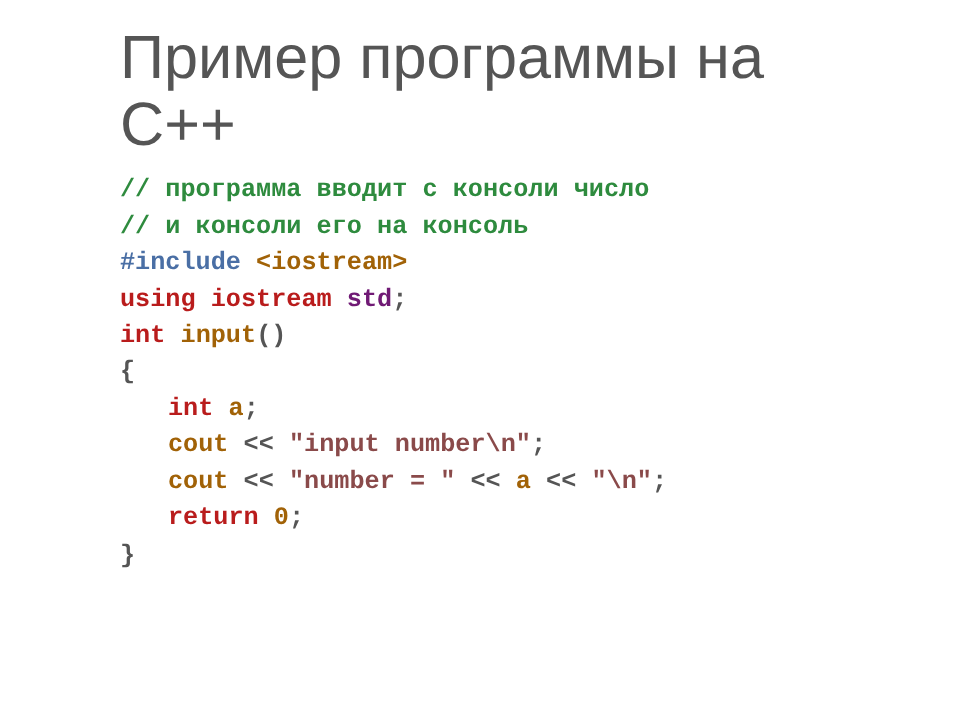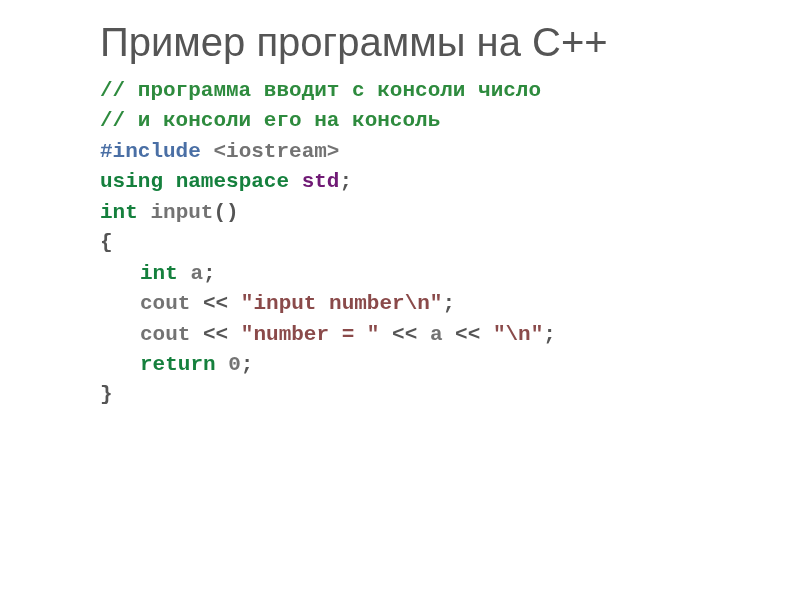--- a/index.html
+++ b/index.html
@@ -11,53 +11,53 @@
       width: 800px;
       height: 600px;
       background: #ffffff;
       font-family: Arial, sans-serif;
       position: relative;
     }
     .slide {
       padding: 20px 80px 20px 100px;
     }
     .title {
-      font-size: 40px;
+      font-size: 51px;
       font-weight: normal;
       color: #555555;
       line-height: 1.1;
       margin-bottom: 12px;
     }
     .code-block {
       font-family: 'Courier New', Courier, monospace;
       font-size: 21px;
       line-height: 1.45;
       font-weight: bold;
     }
     .comment { color: #2e8b3e; }
     .preproc { color: #4a6fa5; }
-    .keyword { color: #15803d; }
+    .keyword { color: #b91c1c; }
     .type { color: #701a75; }
-    .ident { color: #737373; }
+    .ident { color: #a16207; }
     .string { color: #8a4a4a; }
     .op { color: #555555; }
     .punct { color: #555555; }
     .indent { display: inline-block; width: 40px; }
   </style>
 </head>
 <body>
 
 <div class="slide">
   <h1 class="title">Пример программы на С++</h1>
 
   <div class="code-block">
     <div><span class="comment">// программа вводит с консоли число</span></div>
     <div><span class="comment">// и консоли его на консоль</span></div>
     <div><span class="preproc">#include </span><span class="ident">&lt;iostream&gt;</span></div>
-    <div><span class="keyword">using </span><span class="keyword">namespace </span><span class="type">std</span><span class="punct">;</span></div>
+    <div><span class="keyword">using </span><span class="keyword">iostream </span><span class="type">std</span><span class="punct">;</span></div>
     <div><span class="keyword">int </span><span class="ident">input</span><span class="punct">()</span></div>
     <div><span class="punct">{</span></div>
     <div><span class="indent"></span><span class="keyword">int </span><span class="ident">a</span><span class="punct">;</span></div>
     <div><span class="indent"></span><span class="ident">cout </span><span class="op">&lt;&lt; </span><span class="string">"input number\n"</span><span class="punct">;</span></div>
     <div><span class="indent"></span><span class="ident">cout </span><span class="op">&lt;&lt; </span><span class="string">"number = " </span><span class="op">&lt;&lt; </span><span class="ident">a </span><span class="op">&lt;&lt; </span><span class="string">"\n"</span><span class="punct">;</span></div>
     <div><span class="indent"></span><span class="keyword">return </span><span class="ident">0</span><span class="punct">;</span></div>
     <div><span class="punct">}</span></div>
   </div>
 </div>
 

